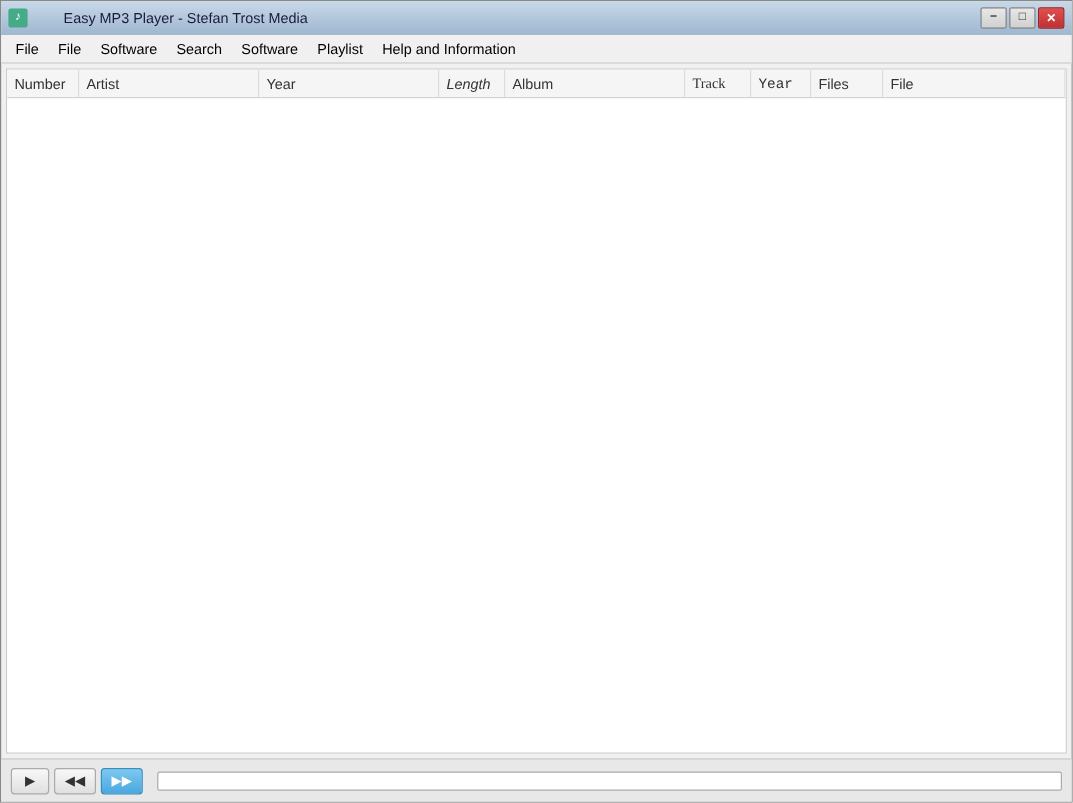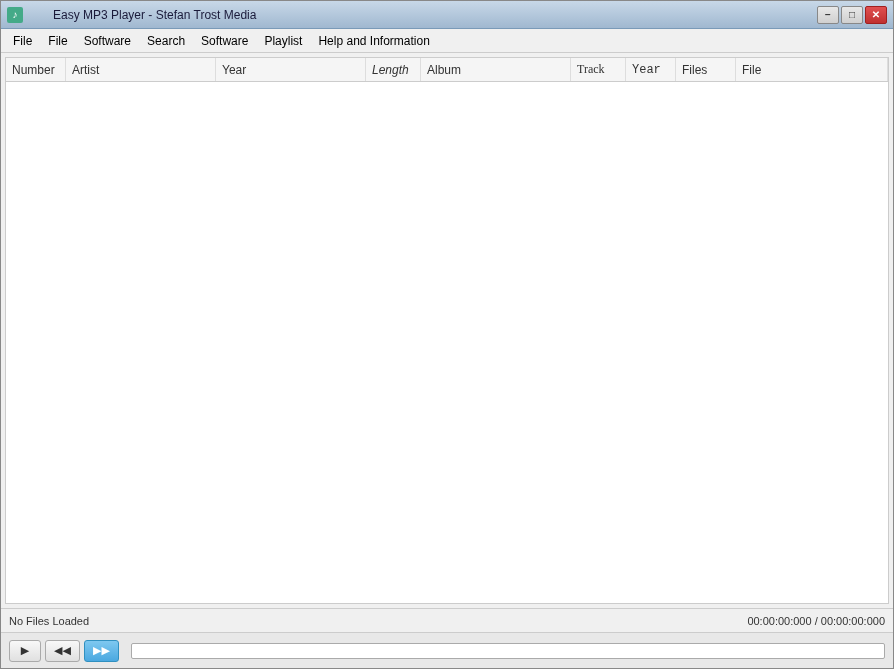--- a/index.html
+++ b/index.html
@@ -249,24 +249,20 @@
       <div class="col-header col-album">Album</div>
       <div class="col-header col-track">Track</div>
       <div class="col-header col-year">Year</div>
       <div class="col-header col-genre">Files</div>
       <div class="col-header col-file">File</div>
     </div>
 
     <div class="table-body"></div>
   </div>
 
-  <div class="status-bar">
-    <span>No Files Loaded</span>
-    <span>00:00:00:000  /  00:00:00:000</span>
-  </div>
 
   <div class="controls-bar">
     <button class="ctrl-btn">▶</button>
     <button class="ctrl-btn">◀◀</button>
     <button class="ctrl-btn active">▶▶</button>
     <div class="progress-bar-container">
       <div class="progress-bar-fill"></div>
     </div>
   </div>
 </div>

